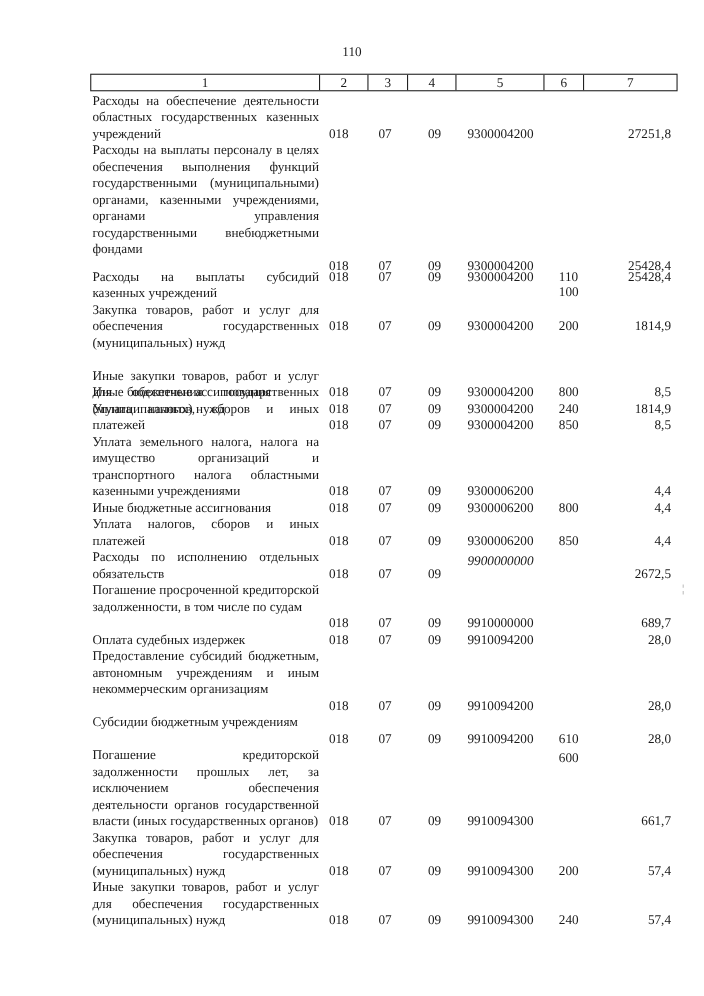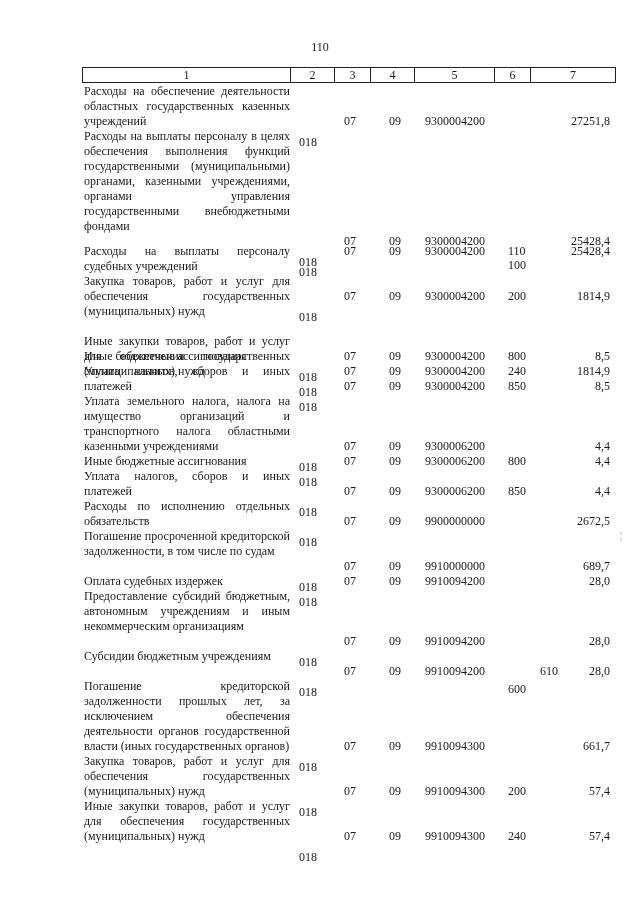--- a/index.html
+++ b/index.html
@@ -9,21 +9,21 @@
     }
     .page-number { position: absolute; left: 0; width: 640px; top: 40px; text-align: center; font-size: 12px; }
     .header-row { position: absolute; top: 67px; left: 82px; width: 532px; height: 14px; border: 1px solid #222; display: flex; font-size: 12px; line-height: 14px; }
     .header-row .hc { text-align: center; border-right: 1px solid #222; box-sizing: border-box; }
     .header-row .hc:last-child { border-right: none; }
     .c1 { width: 208px; } .c2 { width: 44px; } .c3 { width: 36px; } .c4 { width: 44px; }
     .c5 { width: 80px; } .c6 { width: 36px; } .c7 { width: 84px; }
     .row { position: absolute; left: 0; width: 640px; font-size: 12px; }
     .row .desc { position: absolute; left: 84px; width: 206px; line-height: 15px; text-align: justify; text-align-last: left; hyphens: manual; }
     .row .num { position: absolute; font-size: 12px; line-height: 15px; white-space: nowrap; }
-    .n2 { left: 299px; margin-top: 21px; } .n3 { left: 344px; text-align: center; } .n4 { left: 389px; } .n5 { left: 425px; } .n6 { left: 508px; }
+    .n2 { left: 299px; } .n3 { left: 344px; text-align: center; } .n4 { left: 389px; } .n5 { left: 425px; } .n6 { left: 508px; }
     .n7 { right: 30px; text-align: center; }
     .mark { position: absolute; color: #888; font-size: 10px; }
   </style>
 </head>
 <body>
 
 <div class="page-number">110</div>
 
 <div class="header-row">
   <div class="hc c1">1</div>
@@ -48,21 +48,21 @@
     <div class="row" style="top: 129px;">
       <div class="desc">Расходы на выплаты персоналу в целях обеспечения выполнения функций государственными (муниципальными) органами, казенными учреждениями, органами управления государственными внебюджетными фондами</div>
       <span class="num n2" style="top: 105px;">018</span>
       <span class="num n3" style="top: 105px;">07</span>
       <span class="num n4" style="top: 105px;">09</span>
       <span class="num n5" style="top: 105px;">9300004200</span>
       <span class="num n6" style="top: 105px; margin-top: 24px;">100</span>
       <span class="num n7" style="top: 105px;">25428,4</span>
     </div>
     <div class="row" style="top: 244px;">
-      <div class="desc">Расходы на выплаты персоналу судебных учреждений</div>
+      <div class="desc">Расходы на выплаты субсидий казенных учреждений</div>
       <span class="num n2" style="top: 0px;">018</span>
       <span class="num n3" style="top: 0px;">07</span>
       <span class="num n4" style="top: 0px;">09</span>
       <span class="num n5" style="top: 0px;">9300004200</span>
       <span class="num n6" style="top: 0px;">110</span>
       <span class="num n7" style="top: 0px;">25428,4</span>
     </div>
     <div class="row" style="top: 274px;">
       <div class="desc">Закупка товаров, работ и услуг для обеспечения государственных (муниципальных) нужд</div>
       <span class="num n2" style="top: 15px;">018</span>
@@ -124,21 +124,21 @@
       <span class="num n4" style="top: 15px;">09</span>
       <span class="num n5" style="top: 15px;">9300006200</span>
       <span class="num n6" style="top: 15px;">850</span>
       <span class="num n7" style="top: 15px;">4,4</span>
     </div>
     <div class="row" style="top: 499px;">
       <div class="desc">Расходы по исполнению отдельных обязательств</div>
       <span class="num n2" style="top: 15px;">018</span>
       <span class="num n3" style="top: 15px;">07</span>
       <span class="num n4" style="top: 15px;">09</span>
-      <span class="num n5" style="top: 15px;">9900000000</span>
+      <span class="num n5" style="top: 4px; font-style: italic;">9900000000</span>
       <span class="num n6" style="top: 15px;"></span>
       <span class="num n7" style="top: 15px;">2672,5</span>
     </div>
     <div class="row" style="top: 529px;">
       <div class="desc">Погашение просроченной кредиторской задолженности, в том числе по судам</div>
       <span class="num n2" style="top: 30px;">018</span>
       <span class="num n3" style="top: 30px;">07</span>
       <span class="num n4" style="top: 30px;">09</span>
       <span class="num n5" style="top: 30px;">9910000000</span>
       <span class="num n6" style="top: 30px;"></span>
@@ -161,21 +161,21 @@
       <span class="num n5" style="top: 45px;">9910094200</span>
       <span class="num n6" style="top: 45px; margin-top: 48px;">600</span>
       <span class="num n7" style="top: 45px;">28,0</span>
     </div>
     <div class="row" style="top: 649px;">
       <div class="desc">Субсидии бюджетным учреждениям</div>
       <span class="num n2" style="top: 15px;">018</span>
       <span class="num n3" style="top: 15px;">07</span>
       <span class="num n4" style="top: 15px;">09</span>
       <span class="num n5" style="top: 15px;">9910094200</span>
-      <span class="num n6" style="top: 15px; margin-left: 32px;">610</span>
+      <span class="num n6" style="top: 15px;">610</span>
       <span class="num n7" style="top: 15px;">28,0</span>
     </div>
     <div class="row" style="top: 679px;">
       <div class="desc">Погашение кредиторской задолженности прошлых лет, за исключением обеспечения деятельности органов государственной власти (иных государственных органов)</div>
       <span class="num n2" style="top: 60px;">018</span>
       <span class="num n3" style="top: 60px;">07</span>
       <span class="num n4" style="top: 60px;">09</span>
       <span class="num n5" style="top: 60px;">9910094300</span>
       <span class="num n6" style="top: 60px;"></span>
       <span class="num n7" style="top: 60px;">661,7</span>

